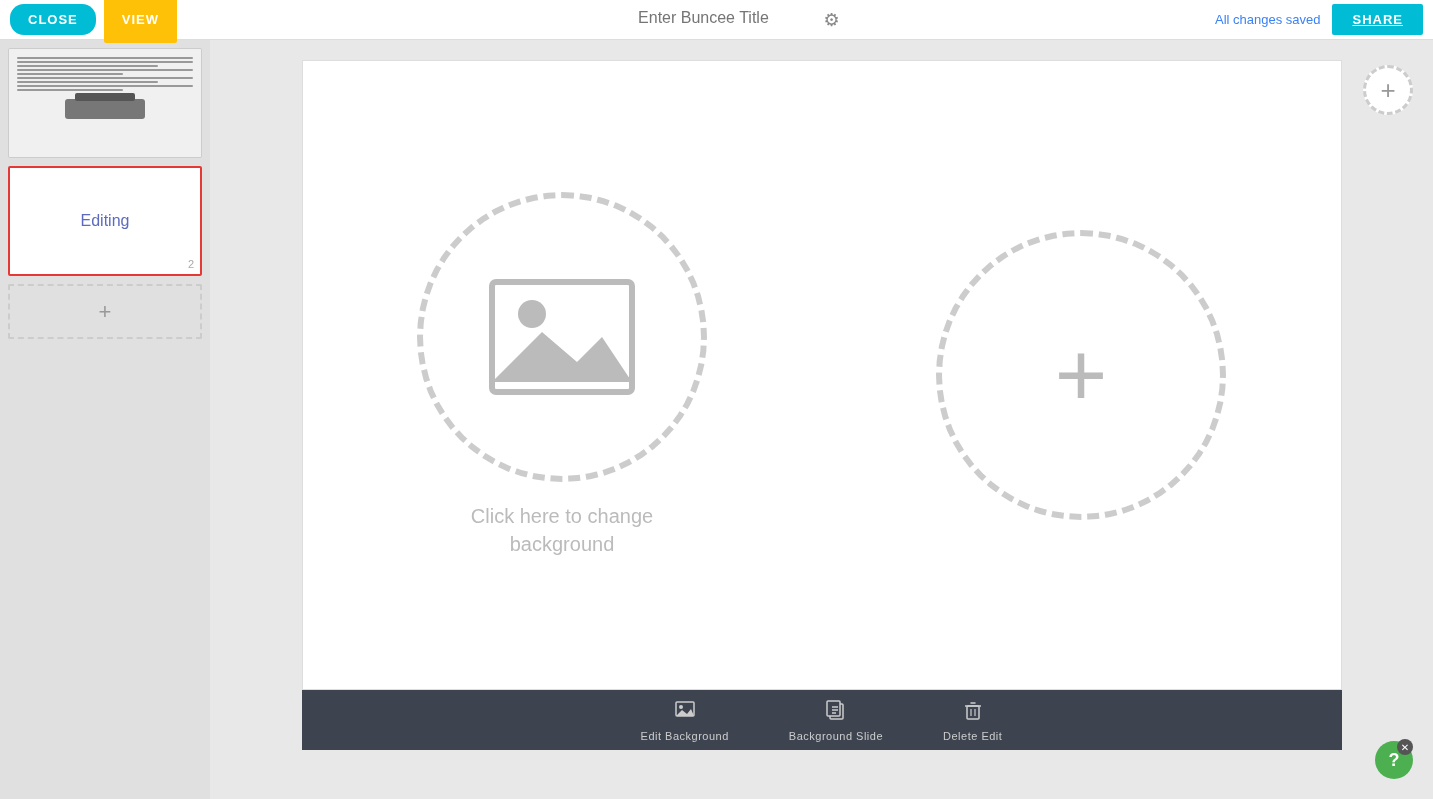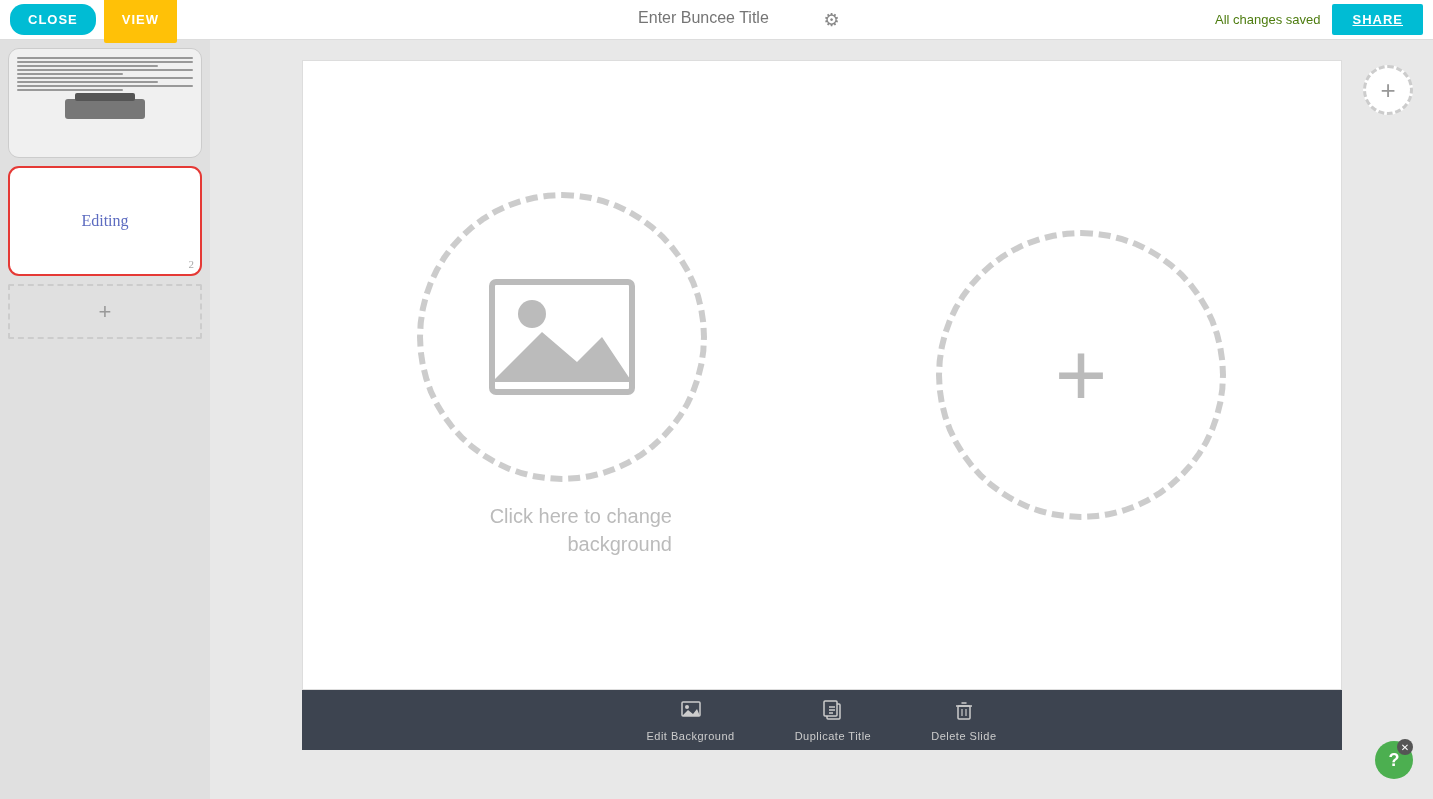--- a/index.html
+++ b/index.html
@@ -51,21 +51,21 @@
       border: none;
       outline: none;
       font-size: 16px;
       color: #555;
       text-align: center;
       background: transparent;
       min-width: 220px;
     }
     .gear-icon { font-size: 18px; color: #888; cursor: pointer; }
     .header-right { display: flex; align-items: center; gap: 12px; }
-    .save-status { font-size: 13px; color: #4d7c0f; }
+    .save-status { font-size: 13px; color: #3b82f6; }
     .btn-share {
       background: #00bcd4;
       color: white;
       border: none;
       padding: 8px 20px;
       font-size: 13px;
       font-weight: bold;
       cursor: pointer;
       border-radius: 2px;
       letter-spacing: 1px;
@@ -84,25 +84,24 @@
       background: #e0e0e0;
       padding: 8px;
       display: flex;
       flex-direction: column;
       gap: 8px;
       flex-shrink: 0;
     }
     .slide-thumbnail {
       width: 100%;
       background: #fff;
-      border-radius: 11px;
+      border-radius: 2px;
       overflow: hidden;
       cursor: pointer;
       position: relative;
-      font-family: Liberation Serif, serif;
     }
     .slide-thumbnail-1 {
       height: 110px;
       background: #f5f5f5;
       border: 1px solid #ccc;
     }
 
     .slide-thumbnail-2 {
       height: 110px;
       background: #fff;
@@ -185,21 +184,21 @@
 
     
     .img-placeholder-icon {
       width: 160px;
       height: 130px;
     }
 
     .click-label {
       font-size: 20px;
       color: #bbb;
-      text-align: right;
+      text-align: center;
       line-height: 1.4;
       max-width: 220px;
     }
 
     
     .plus-large {
       font-size: 90px;
       color: #bbb;
       font-weight: 300;
       line-height: 1;
@@ -402,34 +401,34 @@
       <div class="toolbar-item">
         <span class="toolbar-icon">
           <svg width="22" height="22" viewBox="0 0 22 22" fill="none" xmlns="http://www.w3.org/2000/svg">
             <rect x="5" y="5" width="13" height="15" rx="1" stroke="#ccc" stroke-width="1.5" fill="none"></rect>
             <rect x="2" y="2" width="13" height="15" rx="1" stroke="#ccc" stroke-width="1.5" fill="#3d4450"></rect>
             <line x1="7" y1="8" x2="13" y2="8" stroke="#ccc" stroke-width="1.5"></line>
             <line x1="7" y1="11" x2="13" y2="11" stroke="#ccc" stroke-width="1.5"></line>
             <line x1="7" y1="14" x2="11" y2="14" stroke="#ccc" stroke-width="1.5"></line>
           </svg>
         </span>
-        <span class="toolbar-label">Duplicate Title</span>
+        <span class="toolbar-label">Background Slide</span>
       </div>
 
       <div class="toolbar-item">
         <span class="toolbar-icon">
           <svg width="22" height="22" viewBox="0 0 22 22" fill="none" xmlns="http://www.w3.org/2000/svg">
             <rect x="5" y="7" width="12" height="13" rx="1" stroke="#ccc" stroke-width="1.5" fill="none"></rect>
             <line x1="3" y1="7" x2="19" y2="7" stroke="#ccc" stroke-width="1.5"></line>
             <line x1="9" y1="4" x2="13" y2="4" stroke="#ccc" stroke-width="1.5" stroke-linecap="round"></line>
             <line x1="9" y1="10" x2="9" y2="17" stroke="#ccc" stroke-width="1.2"></line>
             <line x1="13" y1="10" x2="13" y2="17" stroke="#ccc" stroke-width="1.2"></line>
           </svg>
         </span>
-        <span class="toolbar-label">Delete Slide</span>
+        <span class="toolbar-label">Delete Edit</span>
       </div>
 
     </div>
 
   </div>
 
 </div>
 
 <div class="help-close">✕</div>
 <div class="help-btn">?</div>

